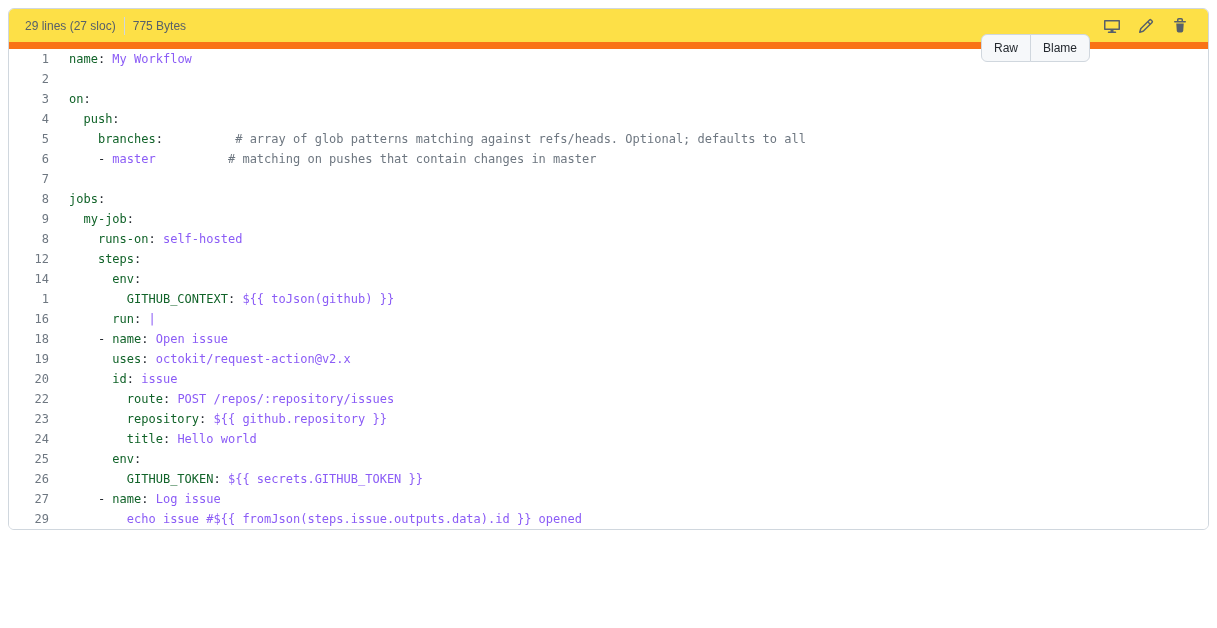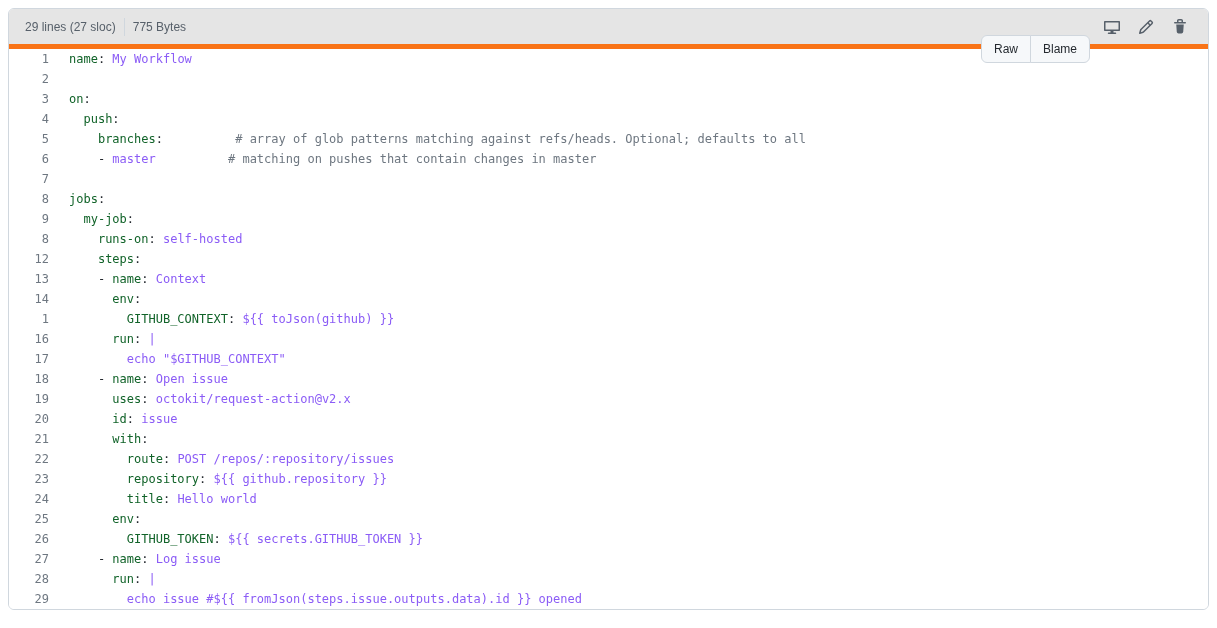--- a/index.html
+++ b/index.html
@@ -9,22 +9,22 @@
       color: #24292f;
       background: #ffffff;
       padding: 8px;
     }
     .file-box {
       border: 1px solid #d0d7de;
       border-radius: 6px;
       overflow: hidden;
     }
     .file-header {
-      background: #e5e5e5;
-      border-bottom: 5px solid #f97316;
+      background: #fde047;
+      border-bottom: 7px solid #f97316;
       padding: 8px 16px;
       display: flex;
       align-items: center;
       justify-content: space-between;
       height: 40px;
     }
     .file-info {
       color: #57606a;
       font-size: 12px;
       display: flex;
@@ -179,56 +179,44 @@
           </tr>
           <tr>
             <td class="line-num">8</td>
             <td class="line-code"><span>    </span><span class="pl-ent">runs-on</span><span>: </span><span class="pl-s">self-hosted</span></td>
           </tr>
           <tr>
             <td class="line-num">12</td>
             <td class="line-code"><span>    </span><span class="pl-ent">steps</span><span>:</span></td>
           </tr>
           <tr>
-            <td class="line-num">13</td>
-            <td class="line-code"><span>    - </span><span class="pl-ent">name</span><span>: </span><span class="pl-s">Context</span></td>
-          </tr>
-          <tr>
             <td class="line-num">14</td>
             <td class="line-code"><span>      </span><span class="pl-ent">env</span><span>:</span></td>
           </tr>
           <tr>
             <td class="line-num">1</td>
             <td class="line-code"><span>        </span><span class="pl-ent">GITHUB_CONTEXT</span><span>: </span><span class="pl-s">${{ toJson(github) }}</span></td>
           </tr>
           <tr>
             <td class="line-num">16</td>
             <td class="line-code"><span>      </span><span class="pl-ent">run</span><span>: </span><span class="pl-s">|</span></td>
           </tr>
           <tr>
-            <td class="line-num">17</td>
-            <td class="line-code"><span class="pl-s">        echo "$GITHUB_CONTEXT"</span></td>
-          </tr>
-          <tr>
             <td class="line-num">18</td>
             <td class="line-code"><span>    - </span><span class="pl-ent">name</span><span>: </span><span class="pl-s">Open issue</span></td>
           </tr>
           <tr>
             <td class="line-num">19</td>
             <td class="line-code"><span>      </span><span class="pl-ent">uses</span><span>: </span><span class="pl-s">octokit/request-action@v2.x</span></td>
           </tr>
           <tr>
             <td class="line-num">20</td>
             <td class="line-code"><span>      </span><span class="pl-ent">id</span><span>: </span><span class="pl-s">issue</span></td>
           </tr>
           <tr>
-            <td class="line-num">21</td>
-            <td class="line-code"><span>      </span><span class="pl-ent">with</span><span>:</span></td>
-          </tr>
-          <tr>
             <td class="line-num">22</td>
             <td class="line-code"><span>        </span><span class="pl-ent">route</span><span>: </span><span class="pl-s">POST /repos/:repository/issues</span></td>
           </tr>
           <tr>
             <td class="line-num">23</td>
             <td class="line-code"><span>        </span><span class="pl-ent">repository</span><span>: </span><span class="pl-s">${{ github.repository }}</span></td>
           </tr>
           <tr>
             <td class="line-num">24</td>
             <td class="line-code"><span>        </span><span class="pl-ent">title</span><span>: </span><span class="pl-s">Hello world</span></td>
@@ -237,24 +225,20 @@
             <td class="line-num">25</td>
             <td class="line-code"><span>      </span><span class="pl-ent">env</span><span>:</span></td>
           </tr>
           <tr>
             <td class="line-num">26</td>
             <td class="line-code"><span>        </span><span class="pl-ent">GITHUB_TOKEN</span><span>: </span><span class="pl-s">${{ secrets.GITHUB_TOKEN }}</span></td>
           </tr>
           <tr>
             <td class="line-num">27</td>
             <td class="line-code"><span>    - </span><span class="pl-ent">name</span><span>: </span><span class="pl-s">Log issue</span></td>
-          </tr>
-          <tr>
-            <td class="line-num">28</td>
-            <td class="line-code"><span>      </span><span class="pl-ent">run</span><span>: </span><span class="pl-s">|</span></td>
           </tr>
           <tr>
             <td class="line-num">29</td>
             <td class="line-code"><span class="pl-s">        echo issue #${{ fromJson(steps.issue.outputs.data).id }} opened</span></td>
           </tr>
         </tbody>
     </table>
   </div>
 </div>
 

